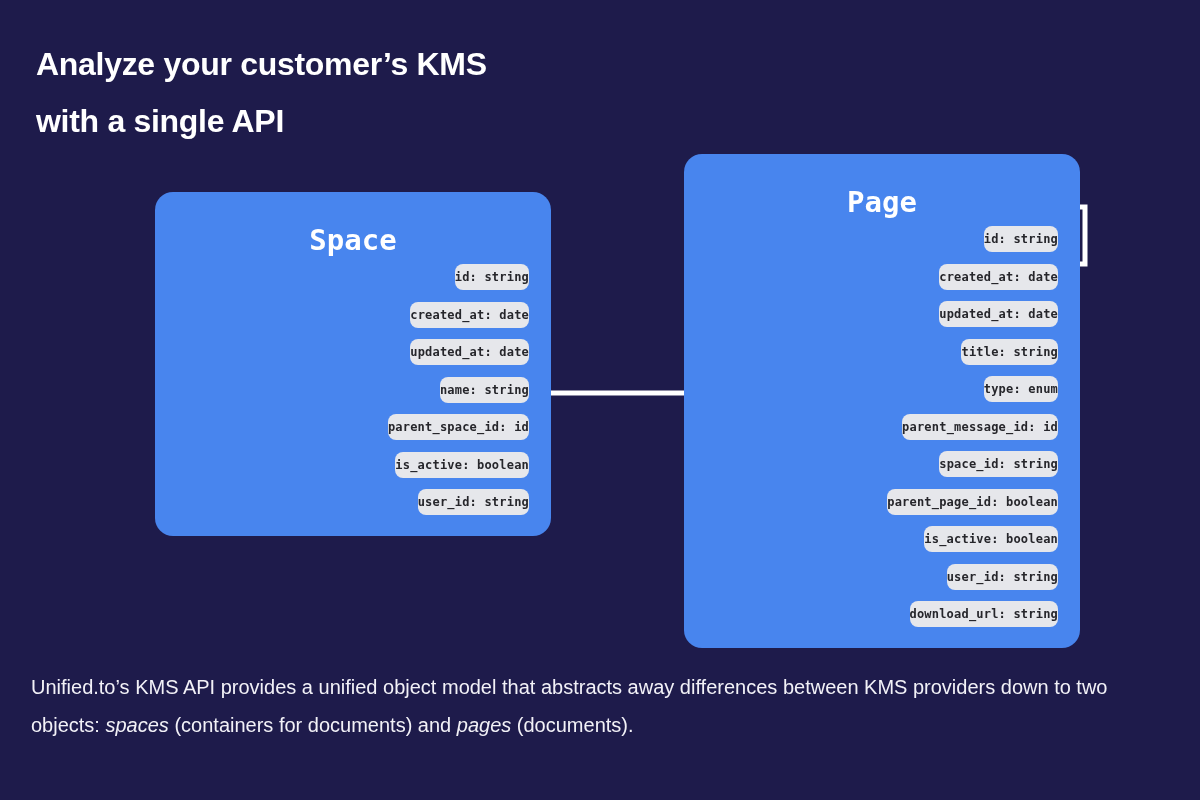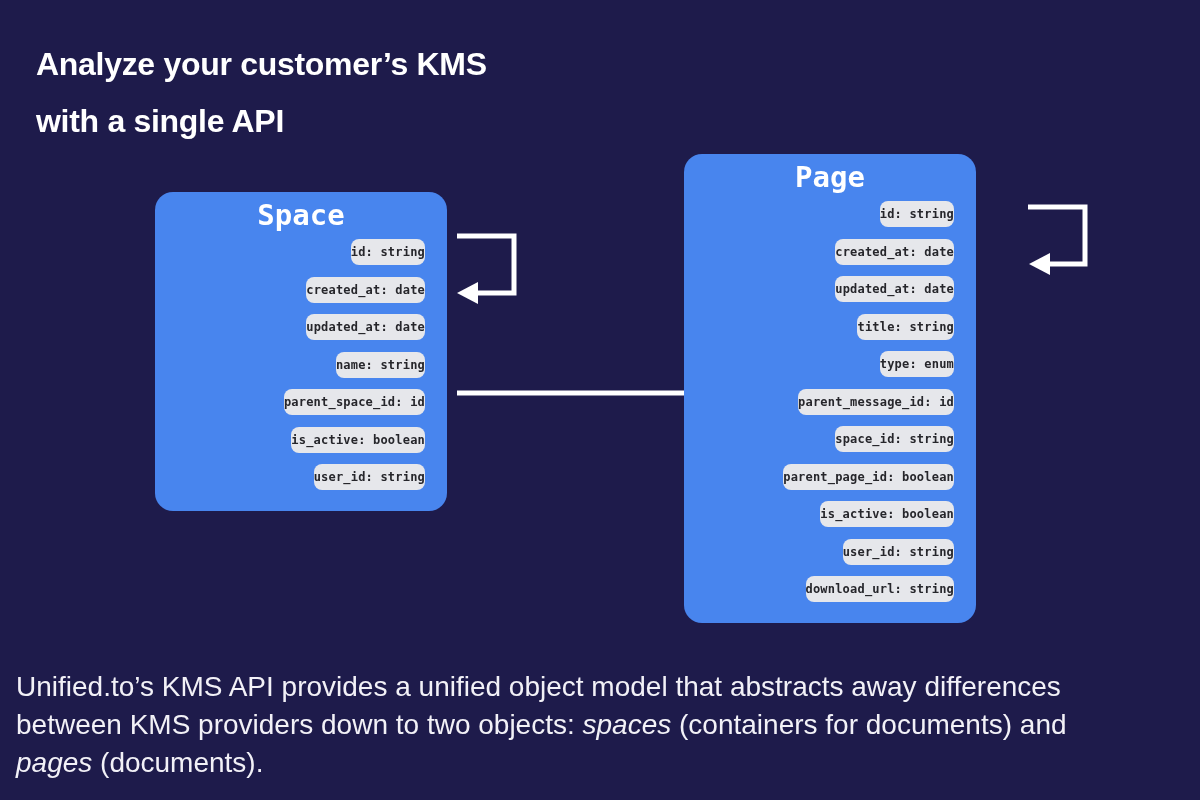--- a/index.html
+++ b/index.html
@@ -27,24 +27,24 @@
     left: 36px;
     top: 36px;
     color: #ffffff;
     font-size: 32px;
     line-height: 57px;
     font-weight: 700;
     letter-spacing: -0.3px;
   }
   .entity-box {
     position: absolute;
-    width: 292px;
+    width: 396px;
     background: var(--box);
     border-radius: 18px;
-    padding: 5px 22px 21px 22px;
+    padding: 30px 22px 21px 22px;
   }
   #space-box { left: 113px; top: 192px; margin-left: 42px; }
   #page-box  { left: 684px; top: 154px; }
   .entity-title {
     color: #ffffff;
     font-family: "DejaVu Sans Mono", monospace;
     font-weight: 700;
     font-size: 29px;
     line-height: 36px;
     text-align: center;
@@ -76,25 +76,25 @@
     pointer-events: none;
   }
   .arrows path {
     fill: none;
     stroke: var(--line);
     stroke-width: 5;
   }
   .arrows polygon { fill: var(--line); }
   .description {
     position: absolute;
-    left: 16px;
+    left: 31px;
     top: 668px;
     width: 1125px;
     color: var(--text);
-    font-size: 28px;
+    font-size: 20px;
     line-height: 38px;
     font-weight: 400;
   }
   .description em { font-style: italic; }
 </style>
 </head>
 <body>
 
 <div class="canvas">
 

